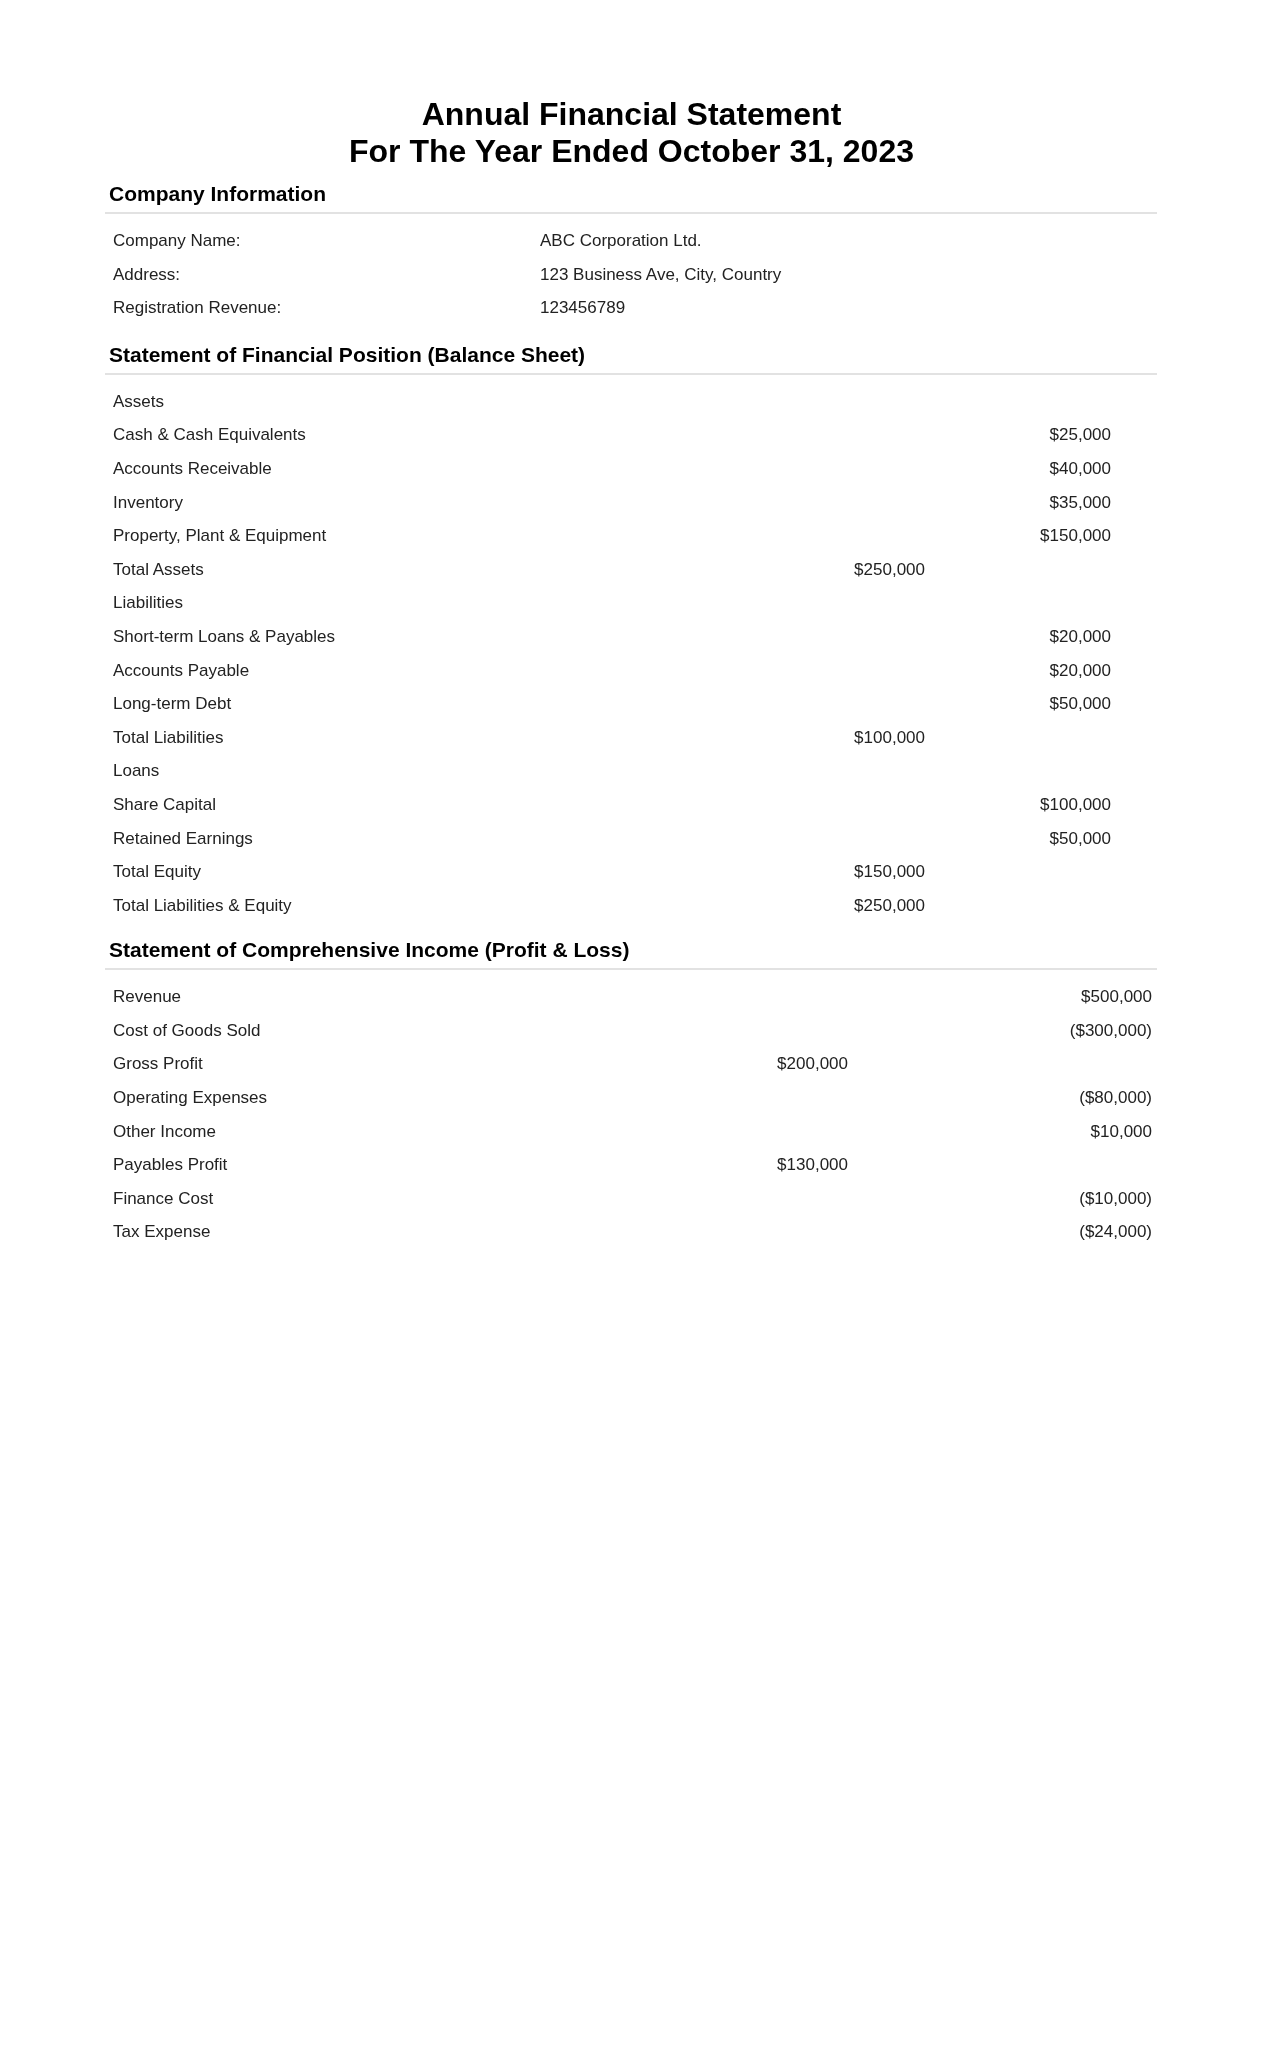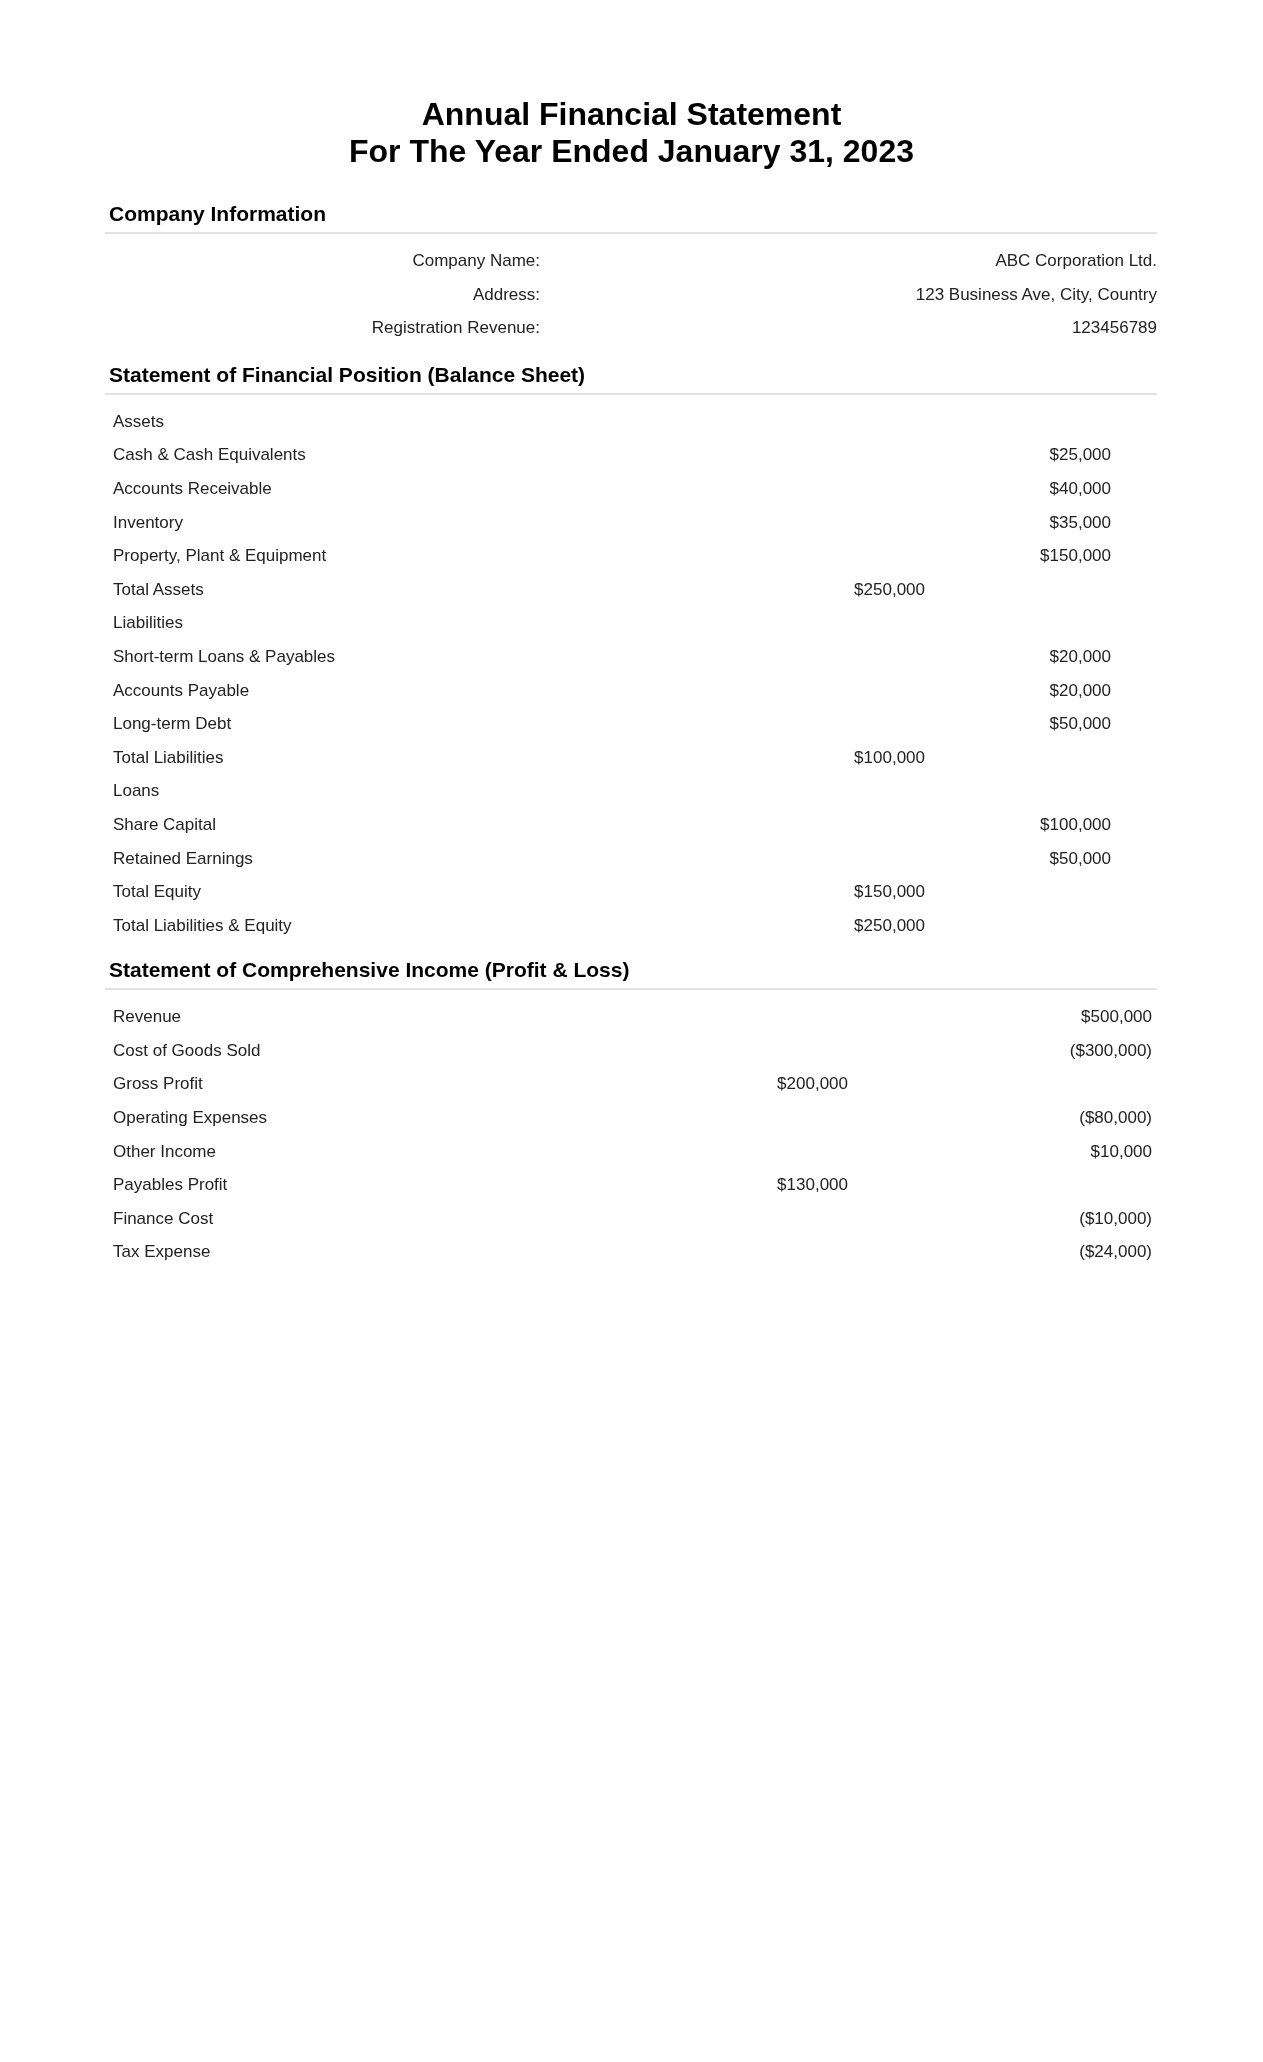--- a/index.html
+++ b/index.html
@@ -20,21 +20,21 @@
     text-align: center;
     font-size: 32px;
     line-height: 37px;
     font-weight: bold;
     color: #000000;
   }
   .section {
     margin-left: 105px;
     width: 1052px;
   }
-  .section-company   { margin-top: 32px; }
+  .section-company   { margin-top: 12px; }
   .section-balance   { margin-top: 18px; }
   .section-income    { margin-top: 16px; }
   .section-heading {
     font-size: 21px;
     line-height: 24px;
     font-weight: bold;
     color: #000000;
     padding-left: 4px;
     padding-bottom: 6px;
     border-bottom: 2px solid #e2e2e2;
@@ -42,36 +42,36 @@
   .table { padding-top: 10px; }
   .row {
     display: grid;
     height: 33.6px;
     line-height: 33.6px;
     font-size: 17px;
     color: #222222;
     white-space: nowrap;
   }
   
-  .row.info { grid-template-columns: 427px 1fr; padding-left: 8px; text-align: right; }
+  .row.info { grid-template-columns: 427px 1fr; padding-left: 8px; }
   
   .row.bs   { grid-template-columns: 1fr 200px 186px; padding-left: 8px; padding-right: 46px; }
   
   .row.pl   { grid-template-columns: 1fr 200px 304px; padding-left: 8px; padding-right: 5px; }
   .cell        { overflow: visible; }
   .cell.num    { text-align: right; }
 </style>
 </head>
 <body>
 
 <div class="page">
 
   <div class="doc-title">
     <div>Annual Financial Statement</div>
-    <div>For The Year Ended January 31, 2023</div>
+    <div>For The Year Ended October 31, 2023</div>
   </div>
 
   <div class="section section-company">
     <div class="section-heading">Company Information</div>
     <div class="table">
       <div class="row info">
         <span class="cell">Company Name:</span>
         <span class="cell">ABC Corporation Ltd.</span>
       </div>
       <div class="row info">

